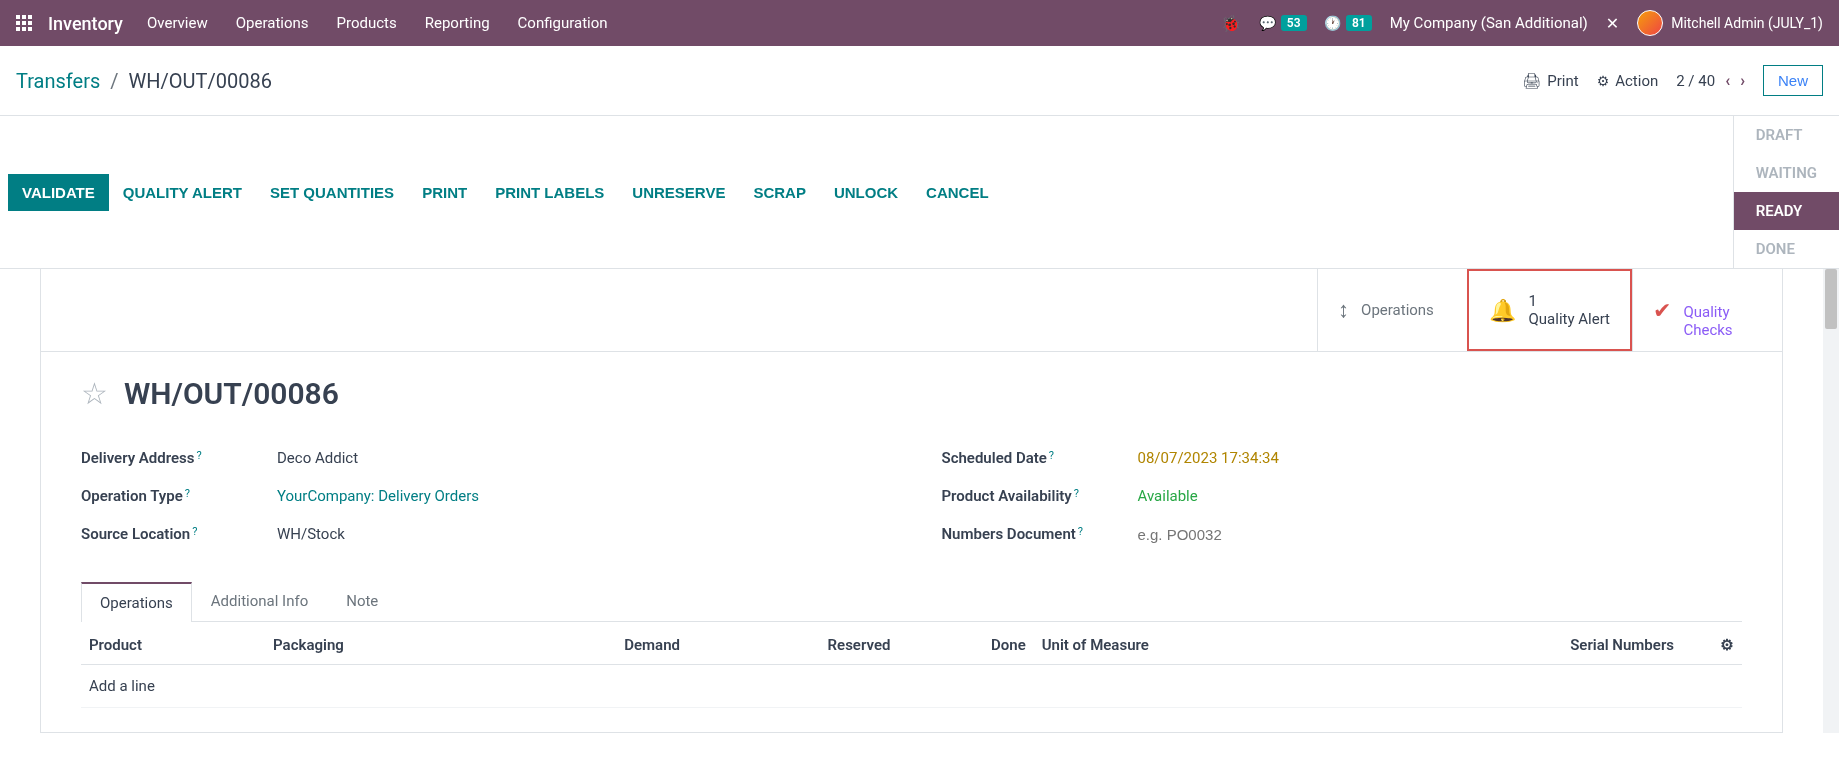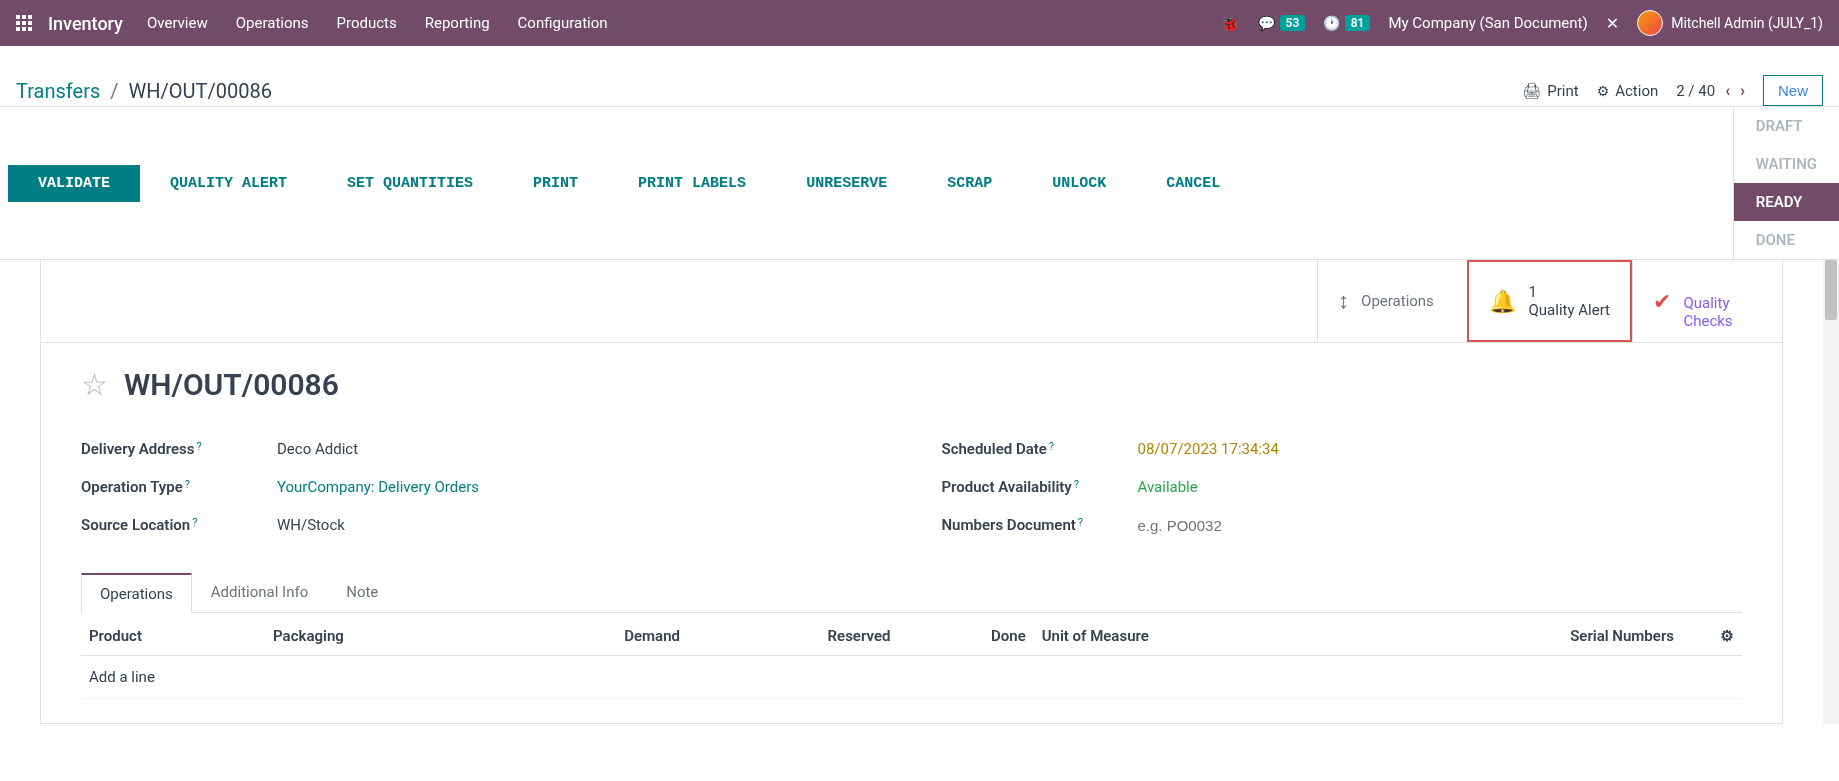--- a/index.html
+++ b/index.html
@@ -16,37 +16,37 @@
   .nav-right { display: flex; align-items: center; gap: 18px; }
   .bug-icon { cursor: pointer; font-size: 16px; }
   .msg-badge, .clock-badge { display: flex; align-items: center; gap: 4px; cursor: pointer; }
   .badge-count { background: #00A09D; color: #fff; border-radius: 3px; padding: 1px 6px; font-size: 12px; font-weight: 600; }
   .company-name { font-size: 15px; }
   .tools-icon { cursor: pointer; font-size: 16px; }
   .user-area { display: flex; align-items: center; gap: 8px; cursor: pointer; }
   .avatar { width: 26px; height: 26px; border-radius: 50%; background: linear-gradient(135deg, #f59e0b, #ef4444); border: 1px solid #fff; }
   
   
-  .control-bar { display: flex; align-items: center; padding: 0 16px; border-bottom: 1px solid #dee2e6; margin-top: 29px; }
+  .control-bar { display: flex; align-items: center; padding: 19px 16px; border-bottom: 1px solid #dee2e6; }
   .breadcrumb { display: flex; align-items: center; gap: 10px; font-size: 20px; }
   .breadcrumb-link { color: #017E84; cursor: pointer; }
   .breadcrumb-sep { color: #6c757d; }
   .breadcrumb-current { color: #374151; }
   .control-spacer { flex: 1; }
   .control-right { display: flex; align-items: center; gap: 18px; }
   .print-action { display: flex; align-items: center; gap: 6px; cursor: pointer; font-size: 15px; color: #374151; }
   .cog-icon { font-size: 14px; }
   .pager { display: flex; align-items: center; gap: 10px; font-size: 15px; color: #374151; }
   .pager-arrow { color: #714B67; cursor: pointer; font-weight: bold; font-size: 16px; }
   .new-btn { border: 1px solid #017E84; color: #3b82f6; background: #fff; padding: 6px 14px; cursor: pointer; font-size: 15px; font-weight: 500; }
   
   
   .action-status-bar { display: flex; align-items: stretch; border-bottom: 1px solid #dee2e6; }
   .action-buttons { display: flex; align-items: center; padding: 0 8px; }
-  .action-btn { padding: 10px 30px; font-size: 15px; font-weight: 600; color: #017E84; cursor: pointer; background: transparent; border: none; font-family: Liberation Mono, monospace; }
+  .action-btn { padding: 10px 14px; font-size: 15px; font-weight: 600; color: #017E84; cursor: pointer; background: transparent; border: none; }
   .action-btn.primary { background: #017E84; color: #fff; }
   .status-spacer { flex: 1; }
   .status-steps { display: flex; align-items: stretch; flex-direction: column; }
   .status-step { padding: 10px 22px; font-size: 15px; font-weight: 600; color: #adb5bd; position: relative; display: flex; align-items: center; border-left: 1px solid #dee2e6; }
   .status-step.active { background: #714B67; color: #fff; }
   .status-step.active::after { content: ''; position: absolute; right: -12px; top: 0; bottom: 0; width: 0; border-top: 21px solid transparent; border-bottom: 21px solid transparent; border-left: 12px solid #714B67; z-index: 1; }
   .status-step.before-active::after { content: ''; position: absolute; right: -12px; top: 0; bottom: 0; width: 0; border-top: 21px solid transparent; border-bottom: 21px solid transparent; border-left: 12px solid #fff; z-index: 1; }
   
   
   .main-wrapper { padding: 0 16px 0 0; position: relative; }
@@ -126,21 +126,21 @@
   <div class="nav-right">
     <div class="bug-icon">🐞</div>
     <div class="msg-badge">
       <span>💬</span>
       <span class="badge-count">53</span>
     </div>
     <div class="clock-badge">
       <span>🕐</span>
       <span class="badge-count">81</span>
     </div>
-    <div class="company-name">My Company (San Document)</div>
+    <div class="company-name">My Company (San Additional)</div>
     <div class="tools-icon">✕</div>
     <div class="user-area">
       <div class="avatar"></div>
       <span>Mitchell Admin (JULY_1)</span>
     </div>
   </div>
 </div>
 
 <div class="control-bar">
   <div class="breadcrumb">

